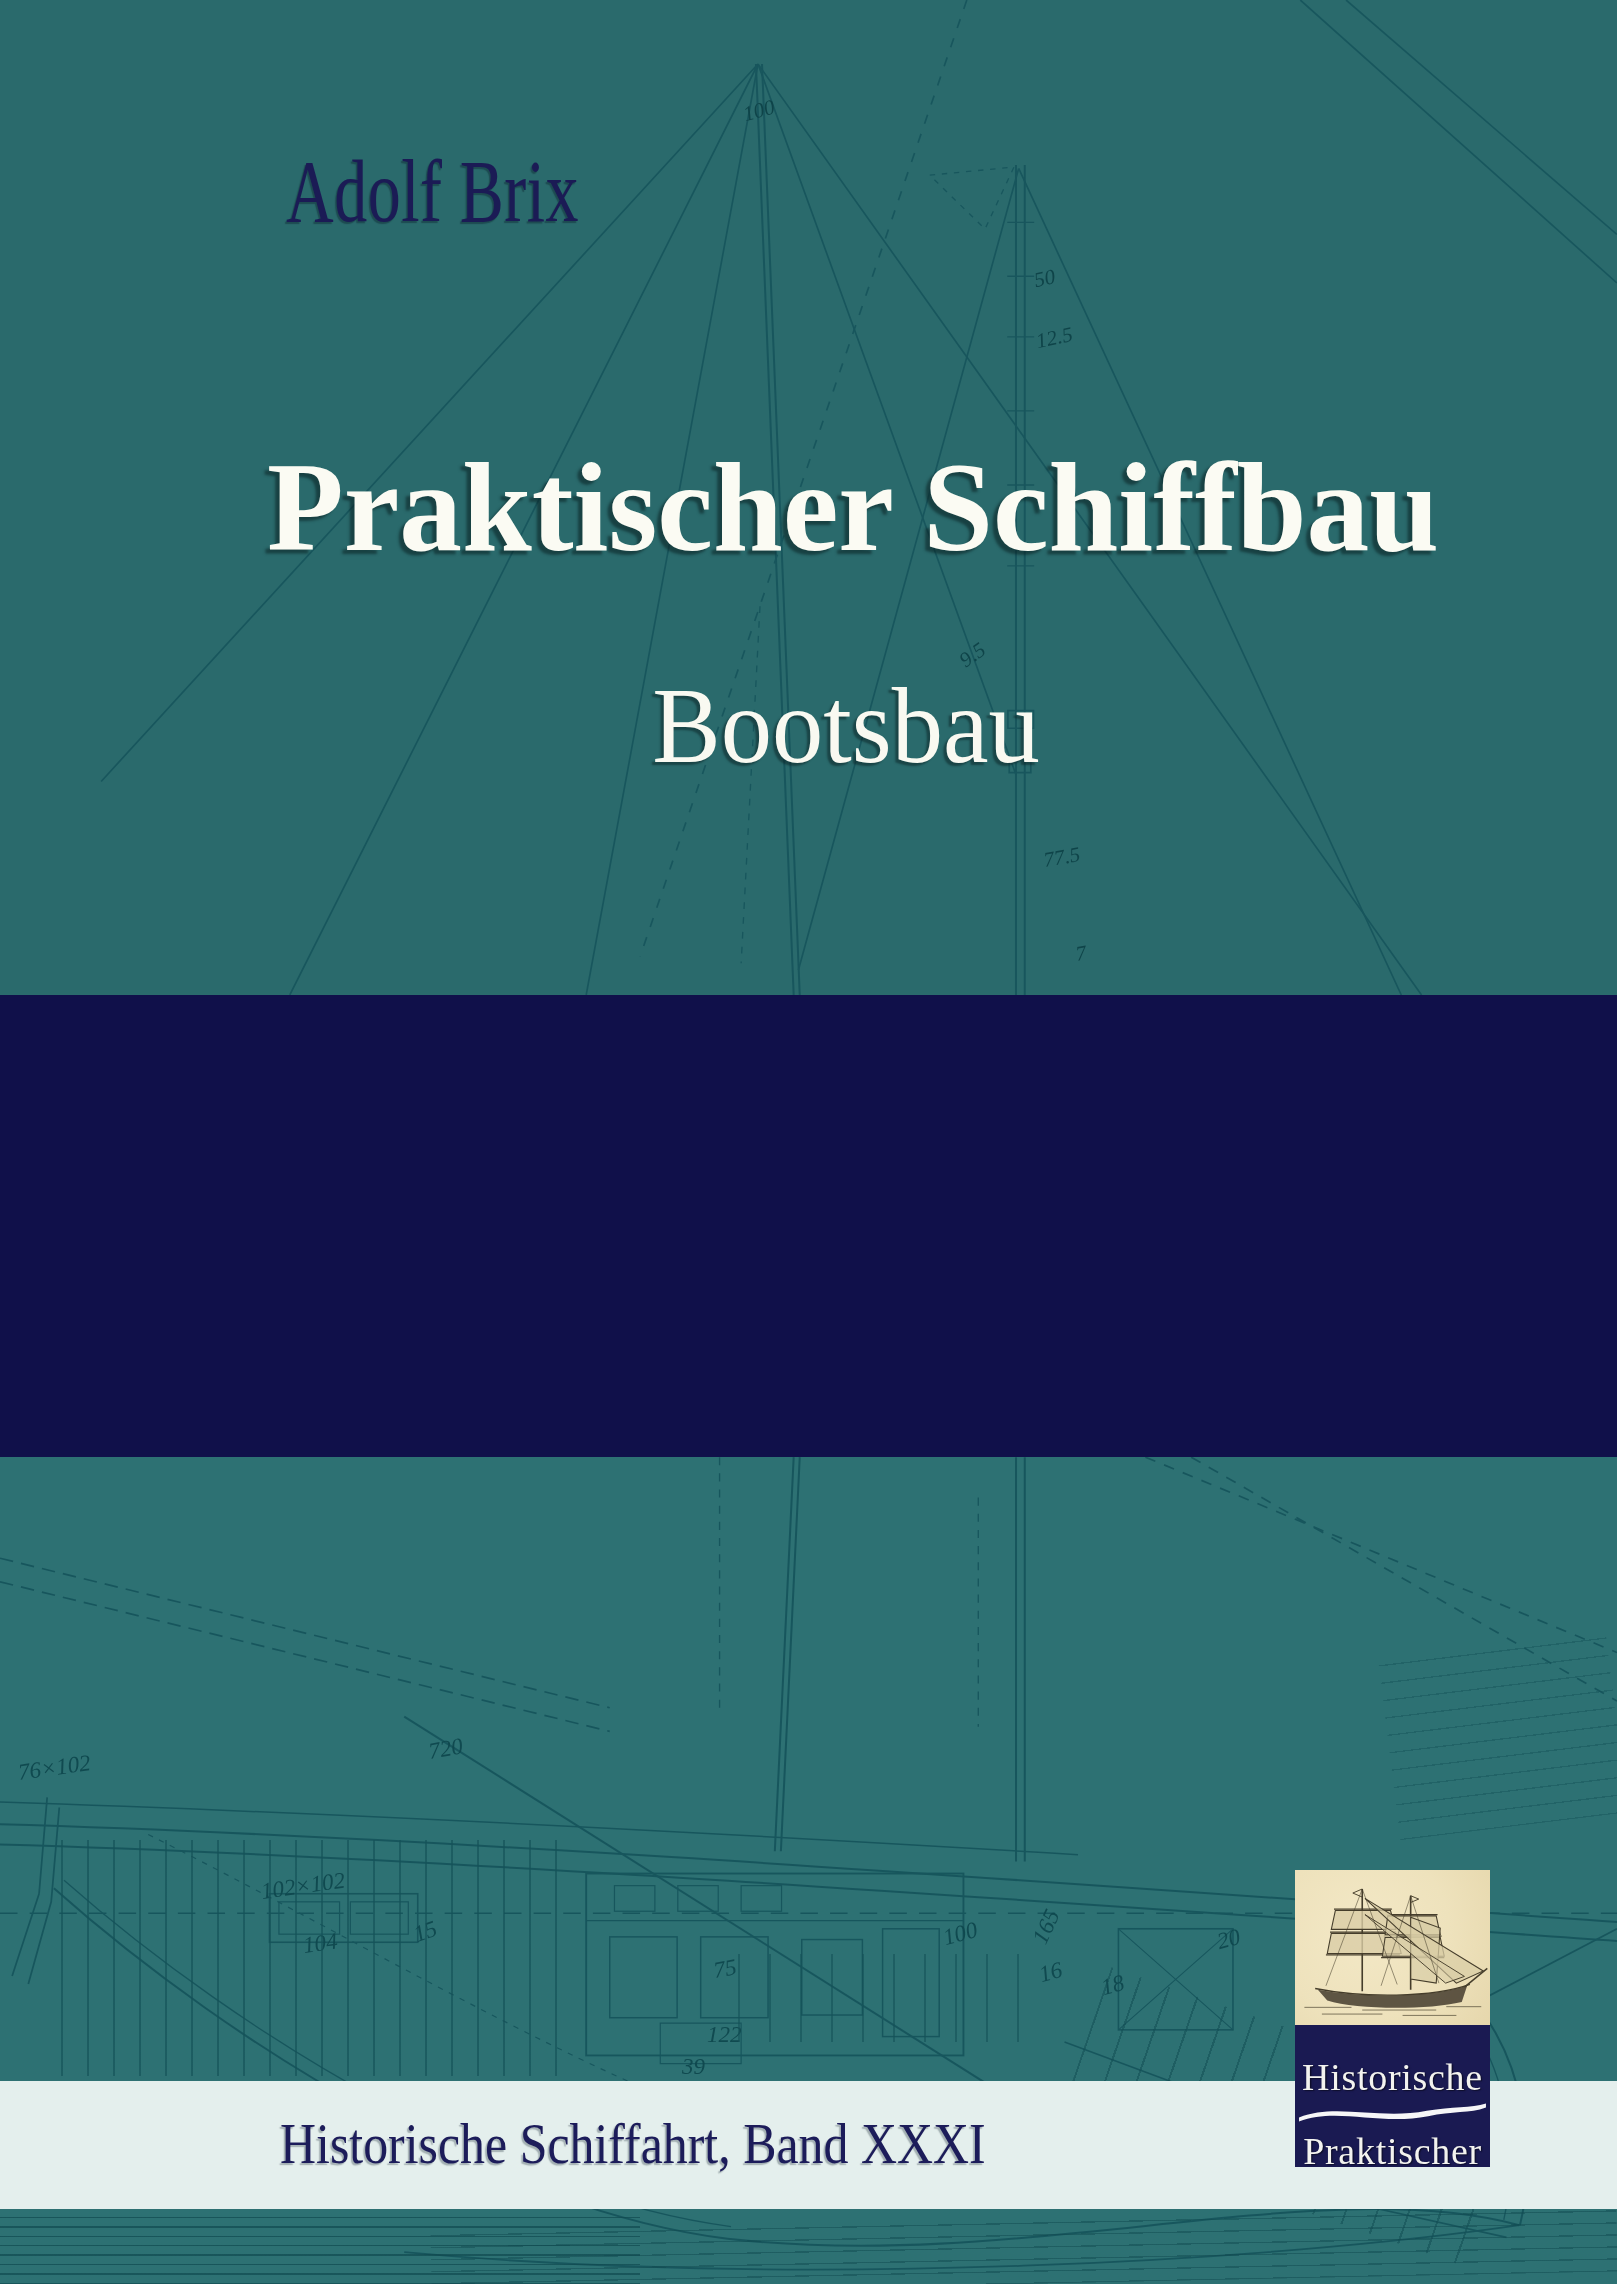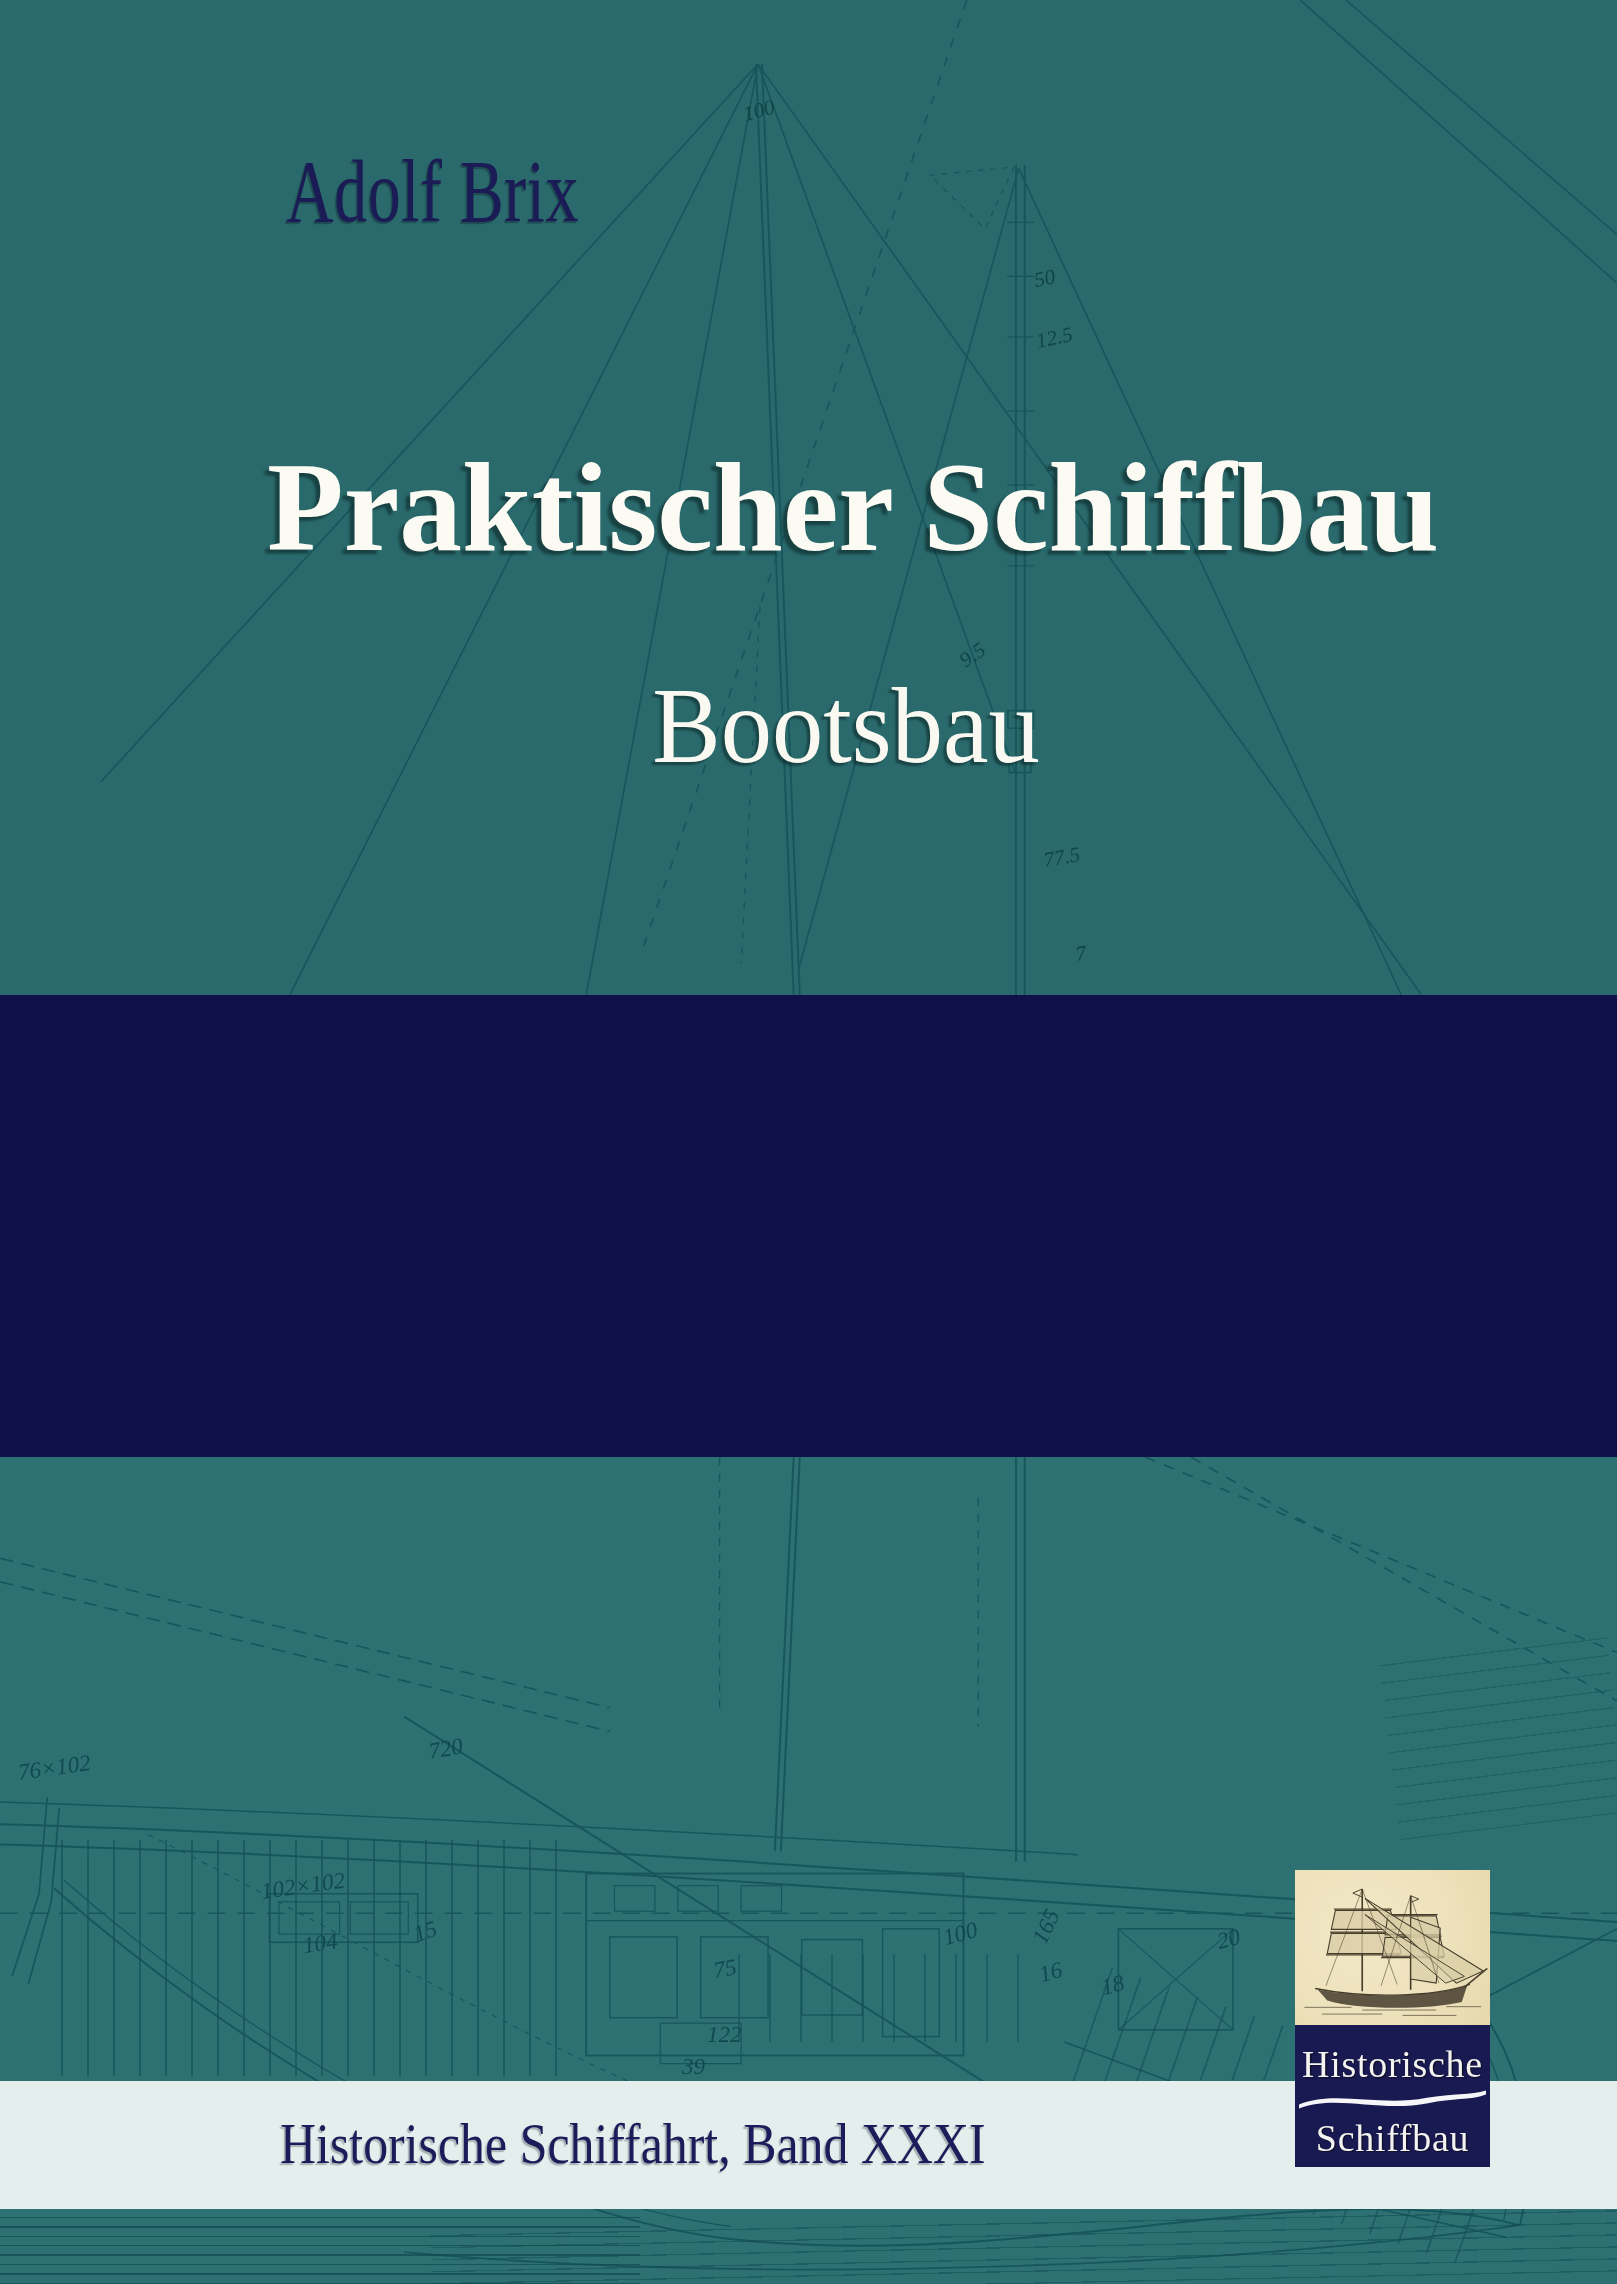--- a/index.html
+++ b/index.html
@@ -60,21 +60,21 @@
 
   
   #logo{left:1295px;top:1870px;width:195px;z-index:9;}
   #logo-ship{position:relative;width:195px;height:155px;
     background:radial-gradient(circle at 35% 40%, #f3e8c6 0%, #eee2bc 55%, #e6d7ac 100%);}
   #logo-ship svg{display:block;width:100%;height:100%;color:#453d2b;}
   #logo-block{position:relative;width:195px;height:142px;background:#1a1a52;
     color:#f3f3ef;text-align:center;}
   .logo-line{position:relative;font-size:38px;letter-spacing:0.7px;
     text-shadow:1.3px 1.3px 1.3px rgba(0,0,0,.5);}
-  #logo-line1{padding-top:17px;}
+  #logo-line1{padding-top:30px;}
   #logo-line2{padding-top:5.4px;}
   #logo-swoosh{display:block;width:100%;height:23px;margin-top:1.3px;}
 </style>
 </head>
 <body>
 
 <div id="top-section" class="abs">
 
   <div class="abs draw-layer">
     <svg viewBox="0 0 2400 1477" fill="none" stroke="#14525a" stroke-width="3" opacity=".8">
@@ -342,16 +342,16 @@
       <path d="M100,28 L46,172 M100,28 L152,170 M172,38 L128,172 M172,38 L214,168" stroke-width="1" opacity=".8"></path>
 
       <path d="M100,28 l-14,6 l14,6 M172,38 l12,5 l-12,5" stroke-width="1.4"></path>
     </svg>
   </div>
   <div id="logo-block">
     <div id="logo-line1" class="logo-line">Historische</div>
     <svg id="logo-swoosh" viewBox="0 0 290 34">
       <path d="M6,26 C60,4 126,30 196,16 C234,9 262,12 284,5 L284,11 C260,20 234,16 198,24 C126,38 60,10 6,32 Z" fill="#ffffff" opacity=".96"></path>
     </svg>
-    <div id="logo-line2" class="logo-line">Schiffbau</div>
+    <div id="logo-line2" class="logo-line">Praktischer</div>
   </div>
 </div>
 
 
 </body></html>

